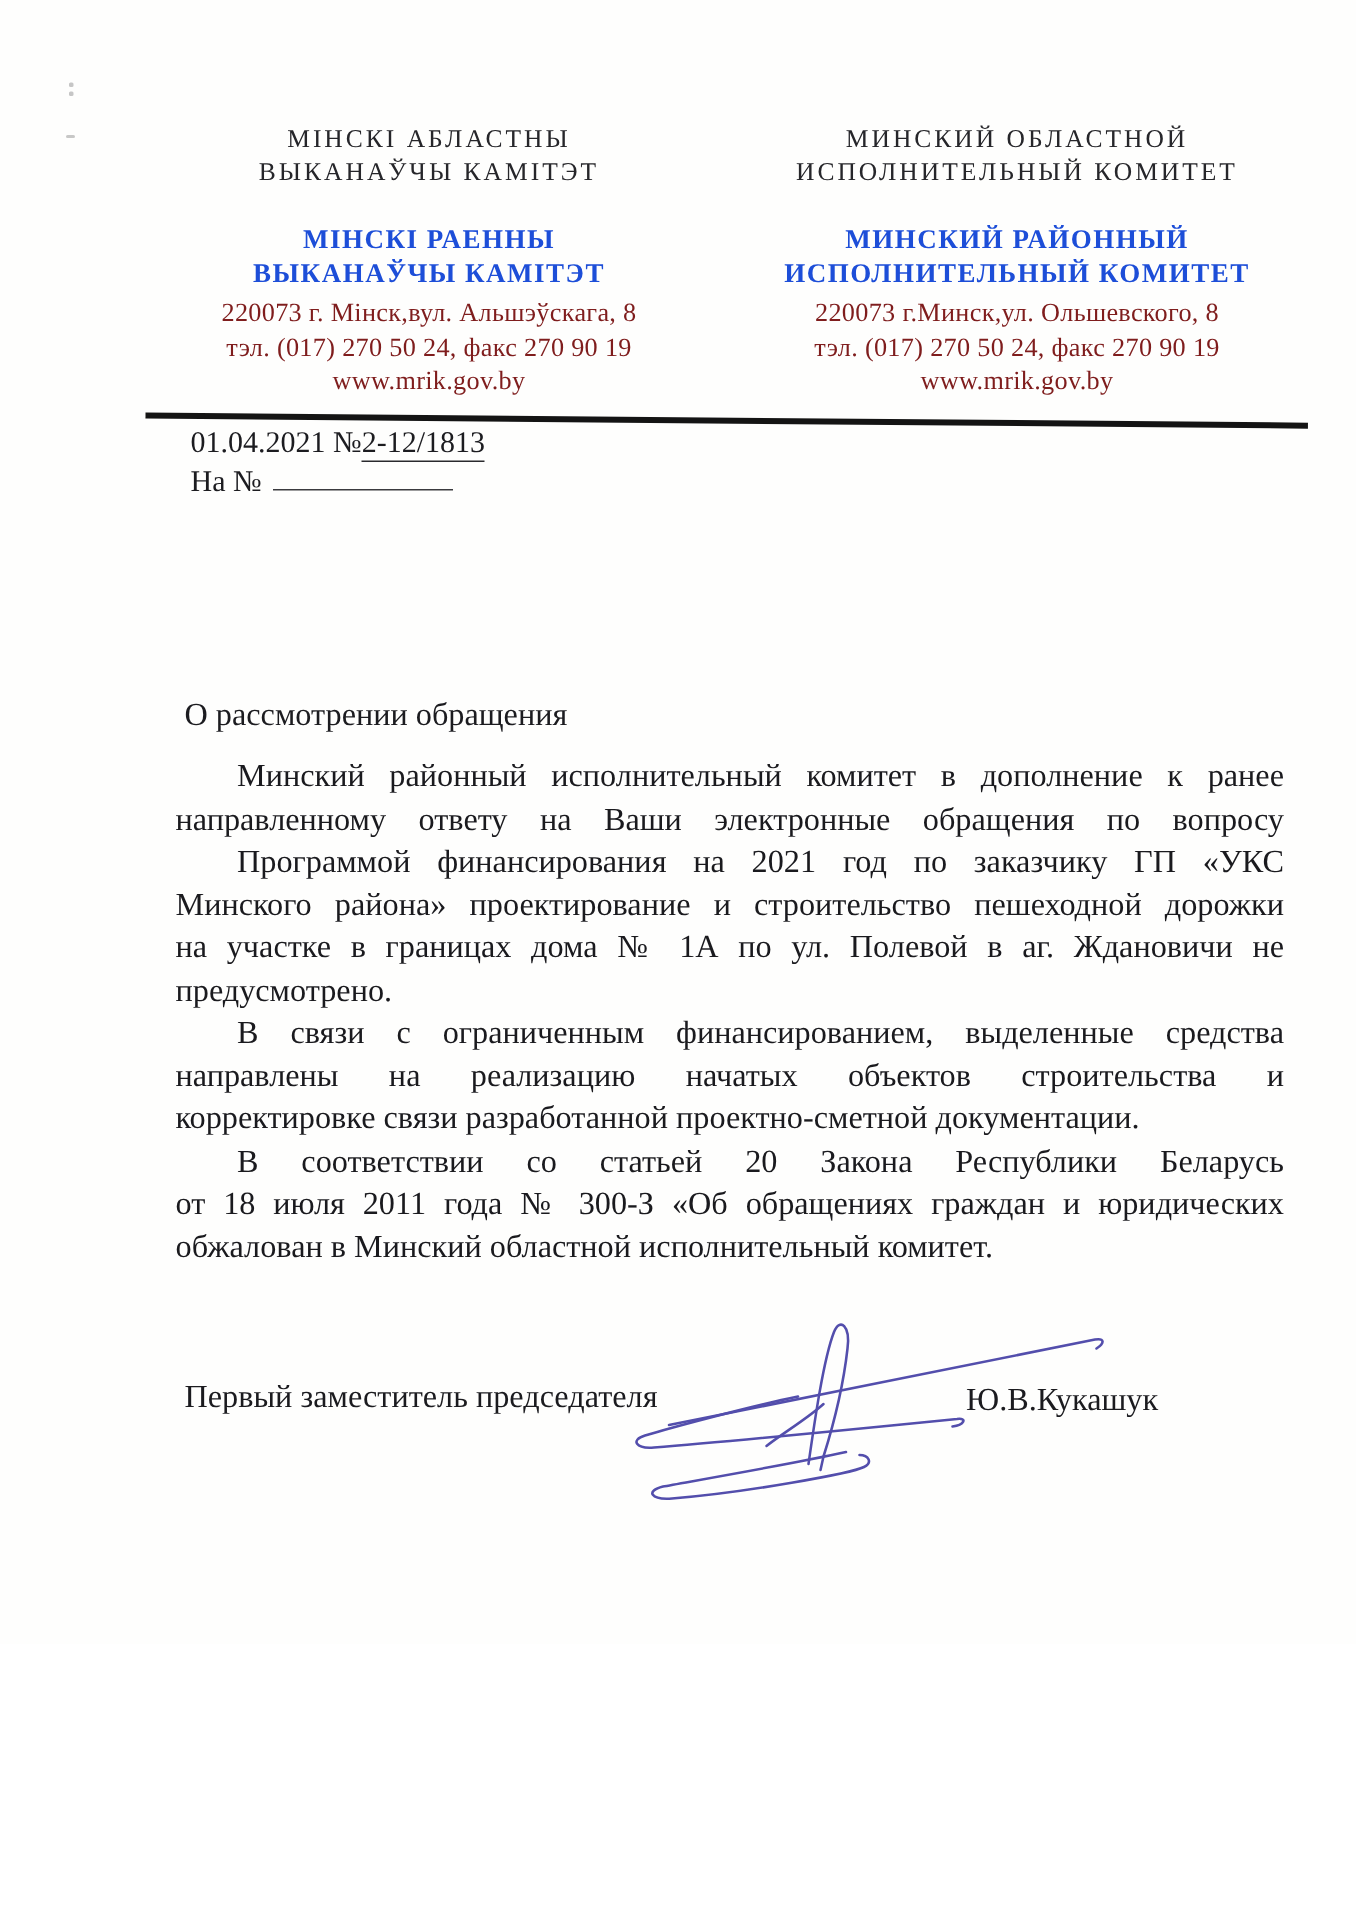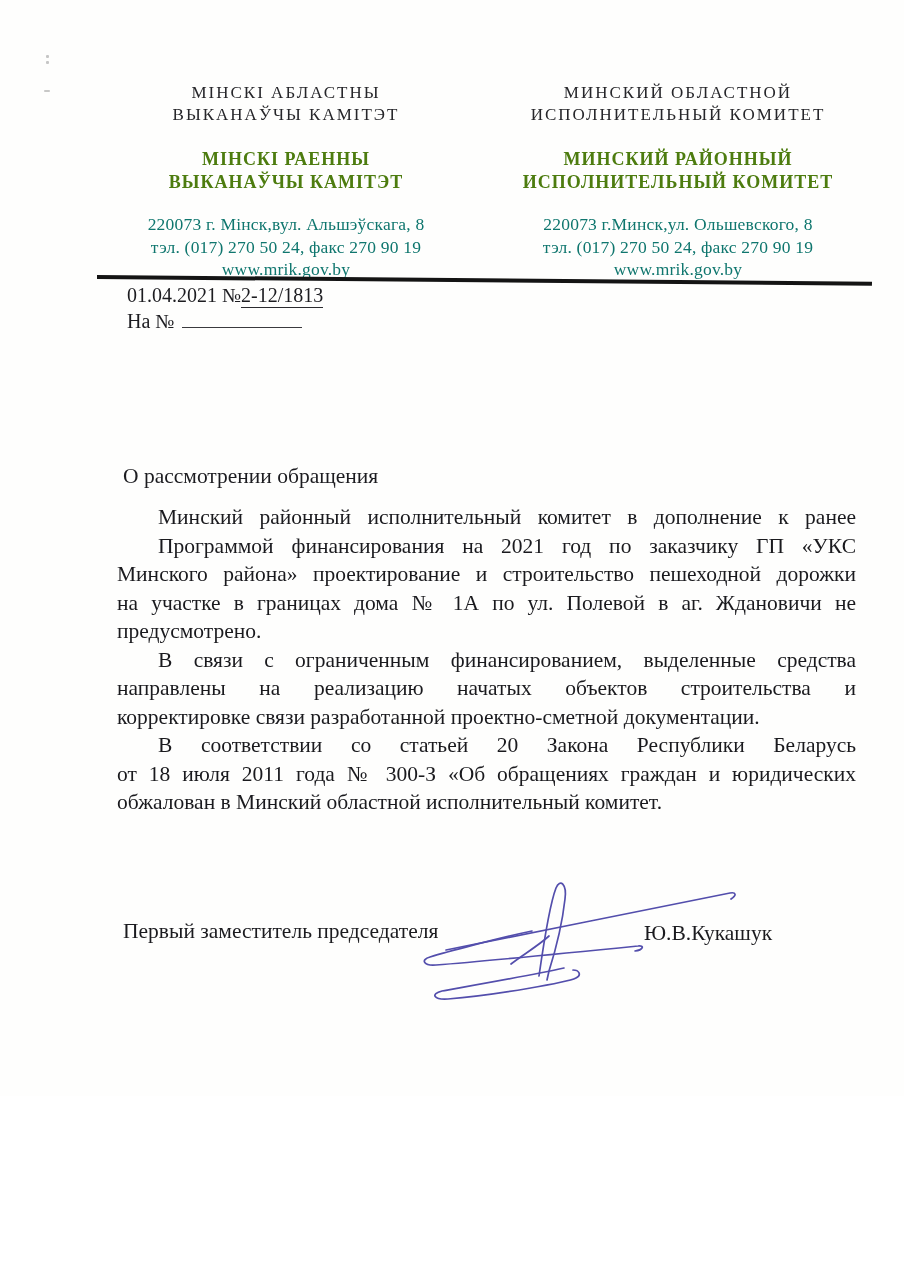--- a/index.html
+++ b/index.html
@@ -13,22 +13,22 @@
   }
   
   .artifact{position:absolute;background:#9a9a9a;opacity:.55;border-radius:1px;}
   .a1{left:46px;top:55px;width:3px;height:3px;box-shadow:0 6px 0 0 #9a9a9a;}
   .a2{left:44px;top:90px;width:6px;height:2px;}
   
   .hdr-col{position:absolute;top:82px;text-align:center;line-height:22px;}
   .hdr-left{left:100px;width:372px;}
   .hdr-right{left:488px;width:380px;}
   .parent-org{font-size:17px;letter-spacing:2px;color:#26262a;}
-  .org{font-size:18px;font-weight:700;letter-spacing:1px;margin-top:22px;color:#4d7c0f;line-height:23px;}
-  .contact{font-size:17.5px;letter-spacing:.2px;margin-top:19px;line-height:22.5px;color:#0f766e;}
+  .org{font-size:18px;font-weight:700;letter-spacing:1px;margin-top:22px;color:#1d4ed8;line-height:23px;}
+  .contact{font-size:17.5px;letter-spacing:.2px;margin-top:3px;line-height:22.5px;color:#7f1d1d;}
   
   .divider{position:absolute;left:97px;top:275px;width:775px;height:4px;background:#141414;transform:rotate(.5deg);transform-origin:left center;}
   
   .ref{position:absolute;left:127px;top:282px;font-size:20px;line-height:26px;color:#1c1c20;}
   .ref-number{border-bottom:1.5px solid #2a2a2e;padding-bottom:1px;}
   .ref-blank{display:inline-block;width:120px;border-bottom:1.5px solid #3a3a3e;height:16px;margin-left:8px;vertical-align:baseline;}
   
   .subject{position:absolute;left:123px;top:436px;font-size:21.5px;color:#1c1c20;margin-top:28px;}
   
   .body-text{position:absolute;left:117px;top:503px;width:739px;font-size:21.5px;line-height:28.5px;color:#1a1a1e;}
@@ -91,20 +91,21 @@
     <div>
       <span>На №</span><span class="ref-blank"></span>
     </div>
   </div>
 
   <div class="subject">О рассмотрении обращения</div>
 
   <div class="body-text">
     <div class="paragraph">
       <div class="line first">Минский районный исполнительный комитет в дополнение к ранее</div>
+      <div class="line">направленному ответу на Ваши электронные обращения по вопросу</div>
     </div>
     <div class="paragraph">
       <div class="line first">Программой финансирования на 2021 год по заказчику ГП «УКС</div>
       <div class="line">Минского района» проектирование и строительство пешеходной дорожки</div>
       <div class="line">на участке в границах дома № 1А по ул. Полевой в аг. Ждановичи не</div>
       <div class="line last">предусмотрено.</div>
     </div>
     <div class="paragraph">
       <div class="line first">В связи с ограниченным финансированием, выделенные средства</div>
       <div class="line">направлены на реализацию начатых объектов строительства и</div>

